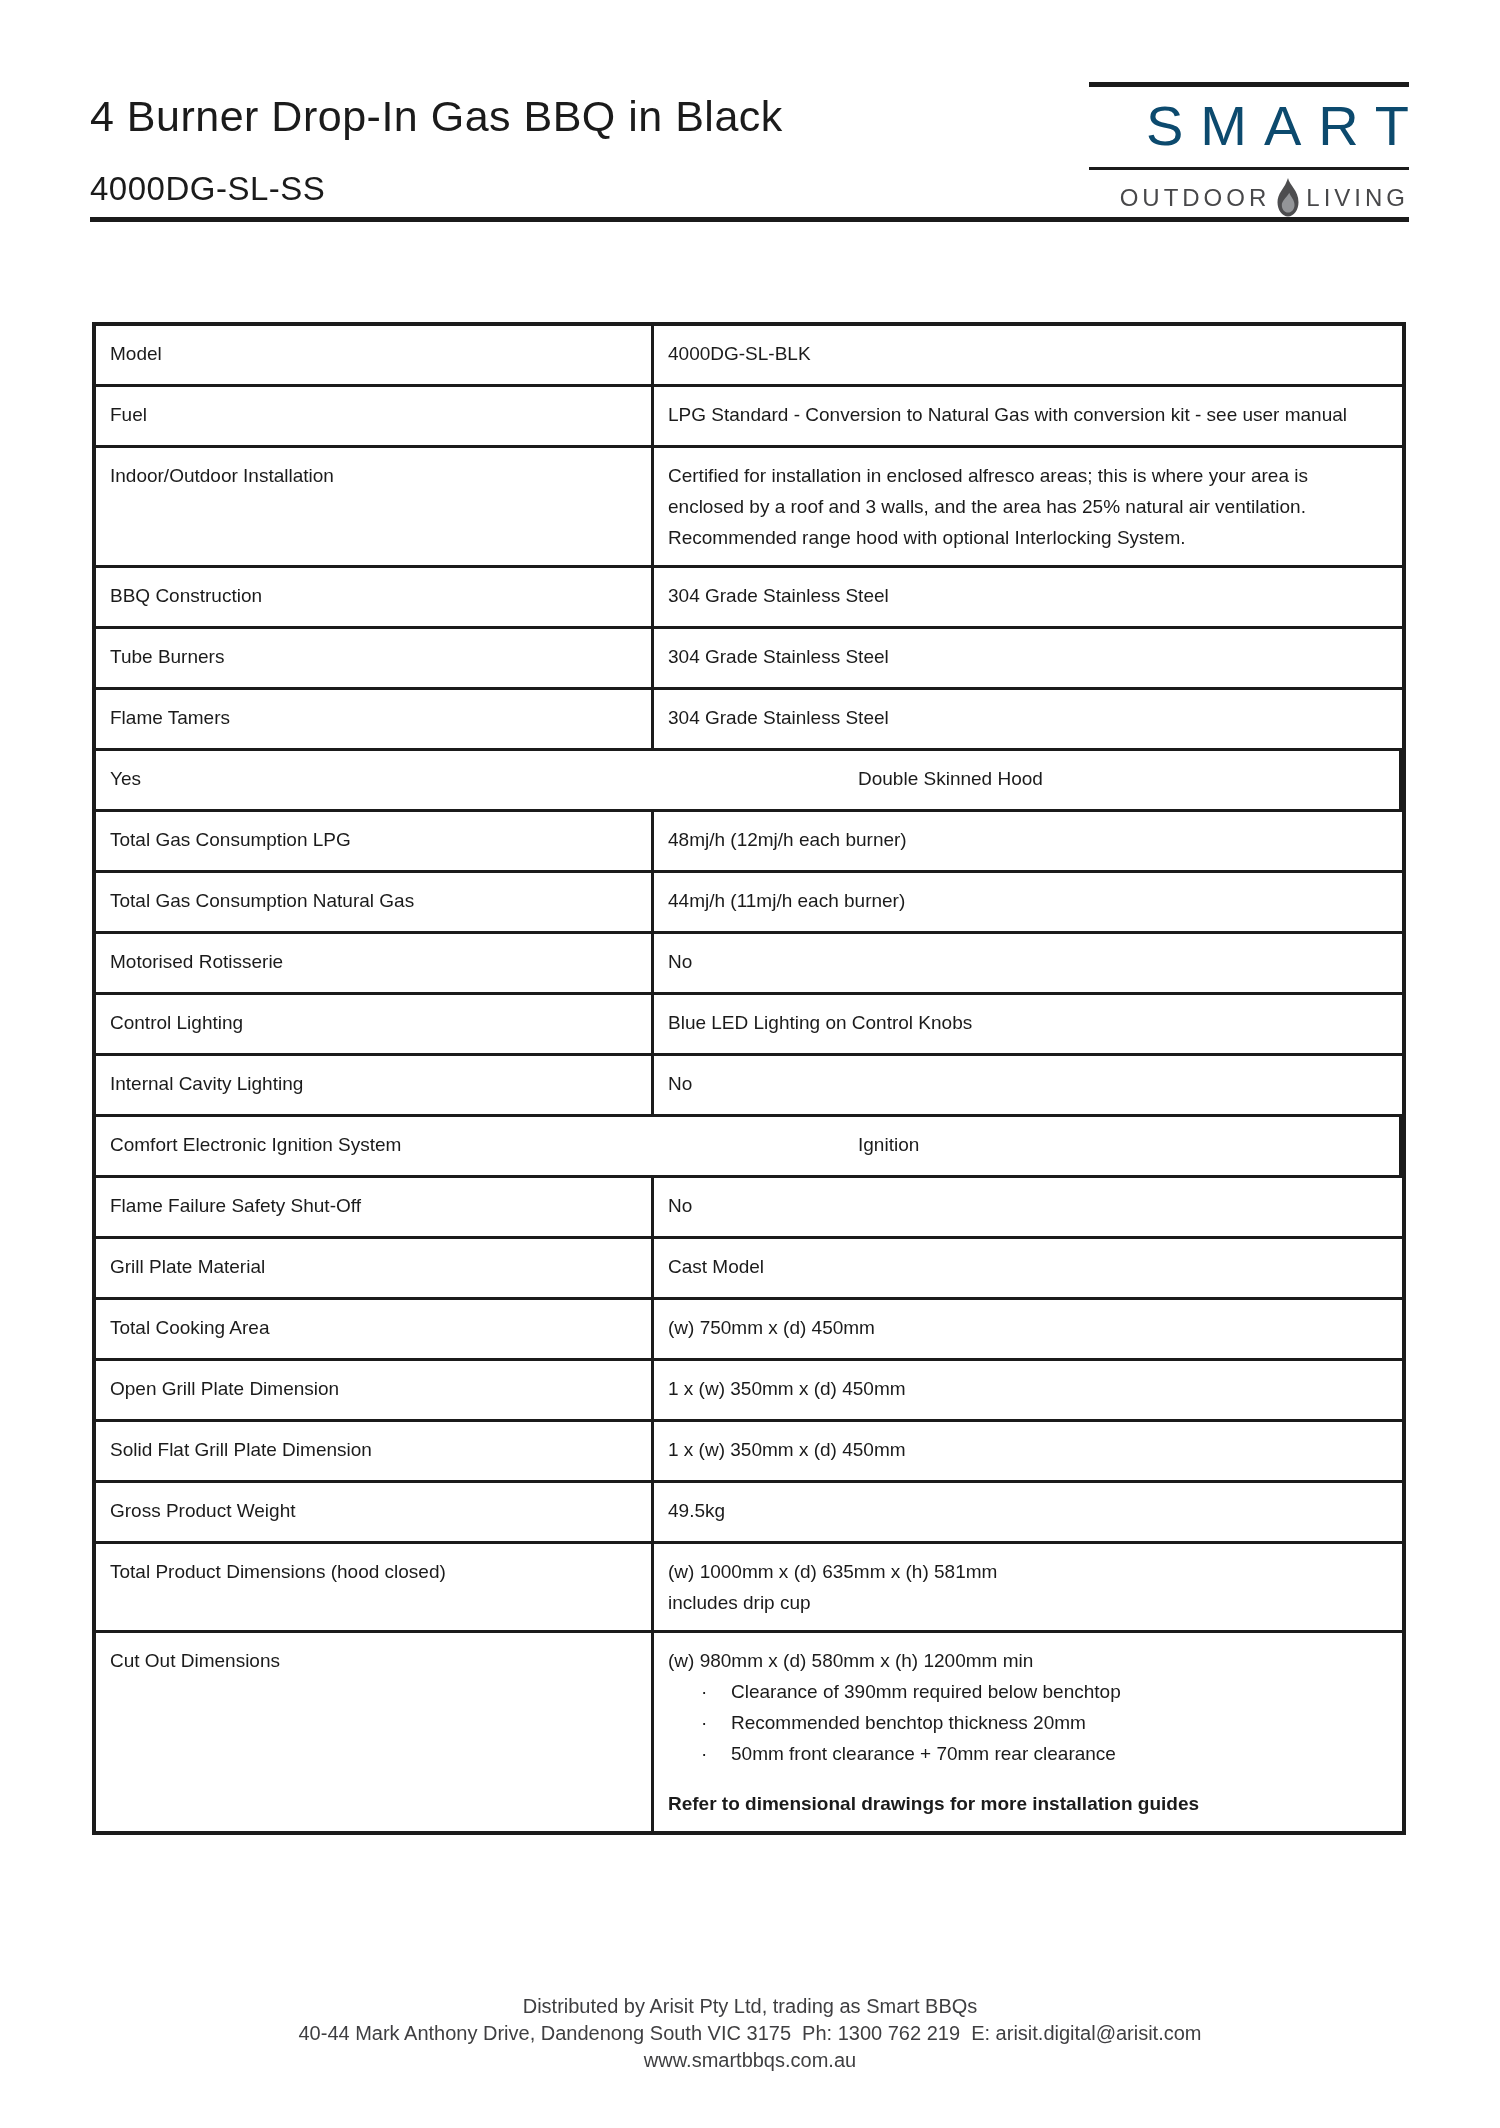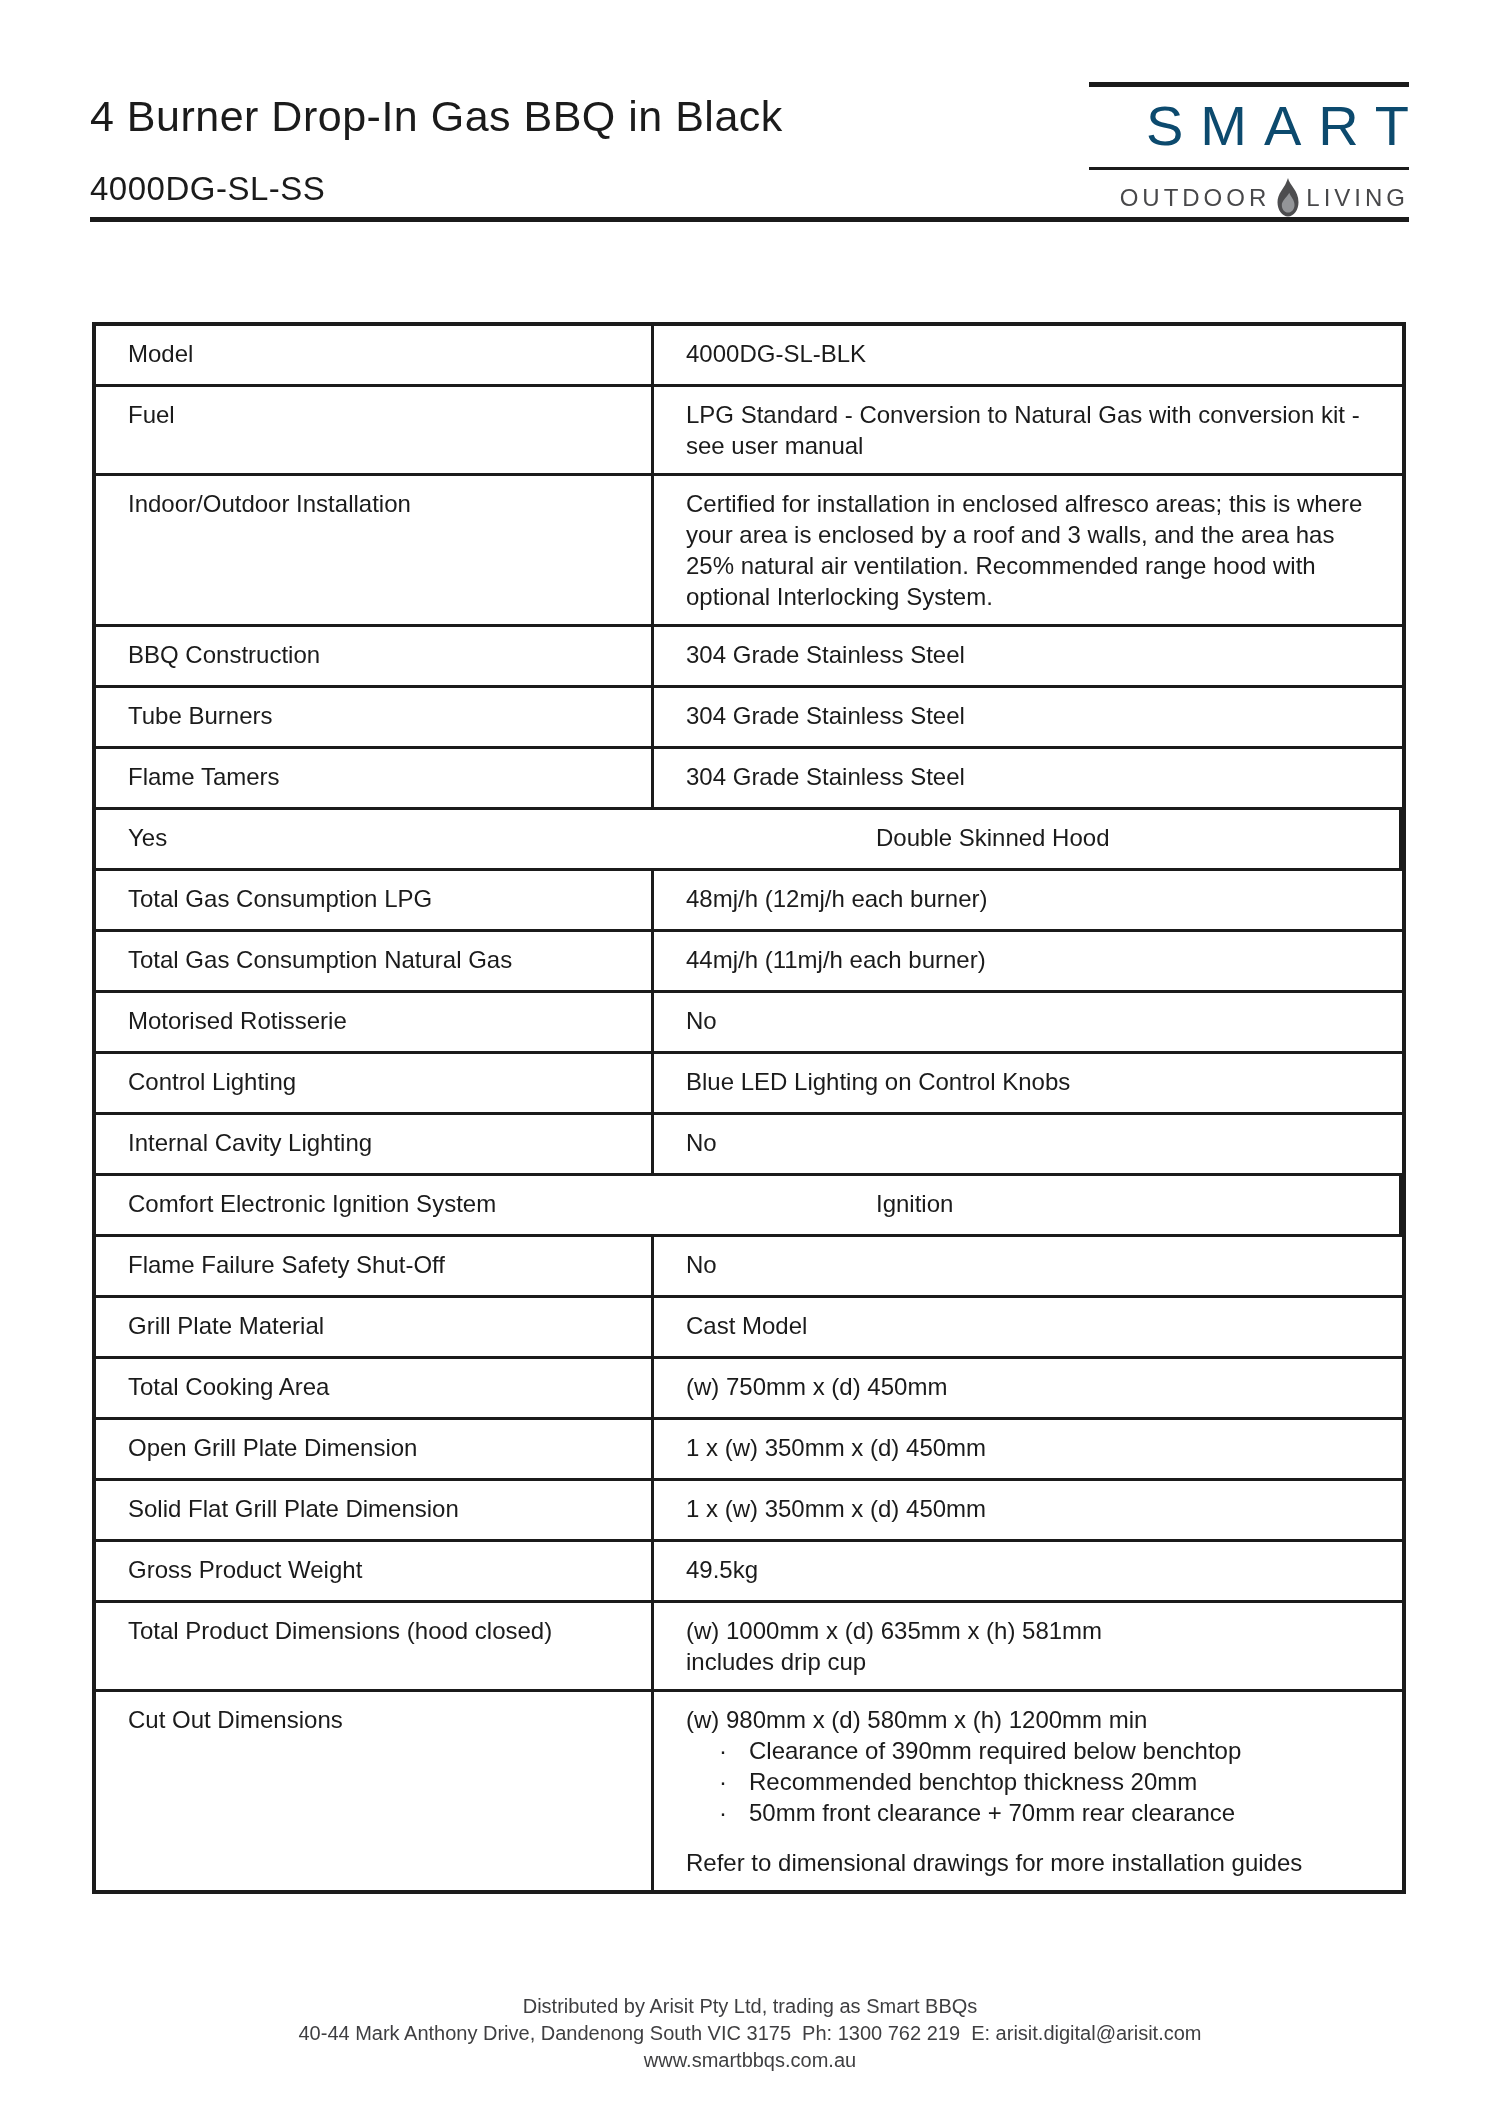--- a/index.html
+++ b/index.html
@@ -38,28 +38,28 @@
   .flame{flex:0 0 auto;margin:0 2px;}
 
   
   .spec-table{
     position:absolute;left:92px;top:322px;width:1314px;
     border:4px solid #1b1b1b;box-sizing:border-box;background:#fff;
   }
   .row{display:flex;border-bottom:3px solid #1b1b1b;}
   .row:last-child{border-bottom:none;}
   .cell{
-    box-sizing:border-box;padding:12px 32px;
-    font-size:24px;line-height:31px;min-height:58px;color:#1b1b1b;
+    box-sizing:border-box;padding:12px 14px;
+    font-size:19px;line-height:31px;min-height:58px;color:#1b1b1b;
   }
   .cell.label{width:558px;flex:0 0 558px;border-right:3px solid #1b1b1b;}
   .cell.value{flex:1;}
   .bullet{display:flex;padding-left:33px;}
   .bullet .dot{flex:0 0 30px;}
-  .note{margin-top:19px;}
+  .note{margin-top:19px;font-weight:bold;}
 
   
   .footer{
     position:absolute;left:0;top:1993px;width:1500px;text-align:center;
     font-size:20px;line-height:27px;color:#3f3f41;
   }
 </style>
 </head>
 <body>
 

